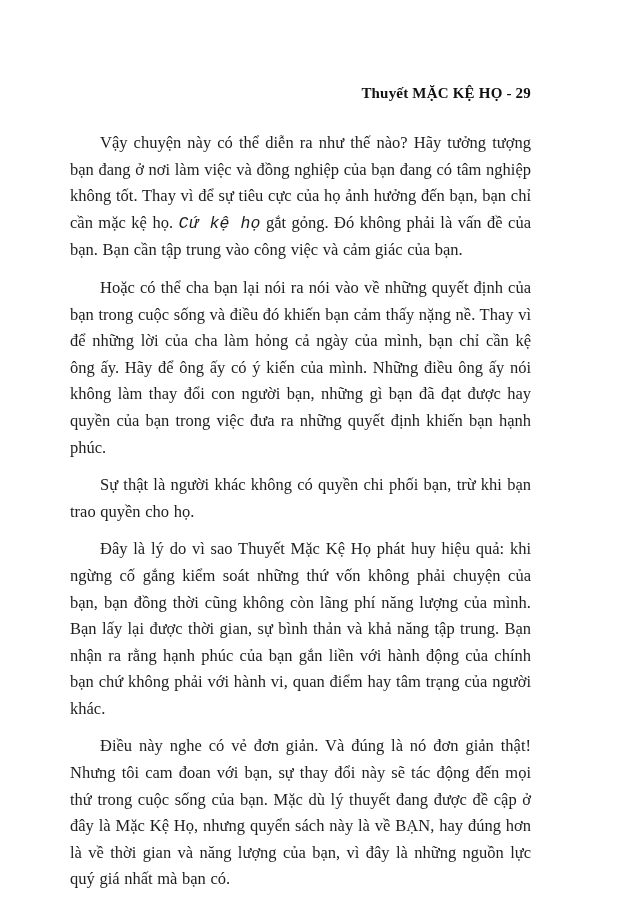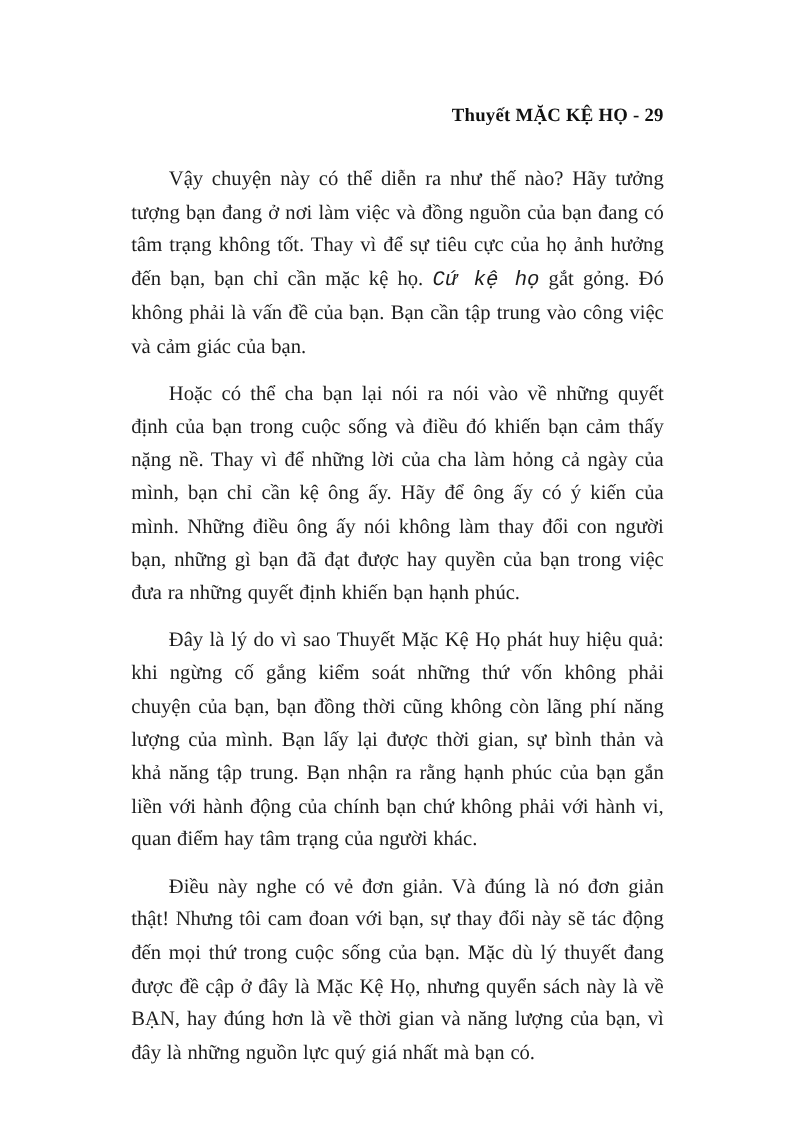--- a/index.html
+++ b/index.html
@@ -12,21 +12,21 @@
       height: 907px;
       background: #ffffff;
       font-family: "Liberation Serif", serif;
       color: #1d1d1d;
       overflow: hidden;
     }
     .page {
       box-sizing: border-box;
       width: 635px;
       height: 907px;
-      padding: 84px 104px 40px 105px;
+      padding: 84px 104px 40px 70px;
       background: #ffffff;
     }
     .running-header {
       text-align: right;
       font-weight: bold;
       font-size: 15px;
       line-height: 18px;
       margin: 0 0 28px 0;
       letter-spacing: 0.2px;
       color: #111111;
@@ -47,18 +47,19 @@
       font-family: Liberation Mono, monospace;
     }
   </style>
 </head>
 <body>
 
 <div class="page">
   <div class="running-header">Thuyết MẶC KỆ HỌ - 29</div>
 
   <div class="body-text">
-      <p><span>Vậy chuyện này có thể diễn ra như thế nào? Hãy tưởng tượng bạn đang ở nơi làm việc và đồng nguồn của bạn đang có tâm trạng không tốt. Thay vì để sự tiêu cực của họ ảnh hưởng đến bạn, bạn chỉ cần mặc kệ họ. </span><span class="italic">Cứ kệ họ</span><span> gắt gỏng. Đó không phải là vấn đề của bạn. Bạn cần tập trung vào công việc và cảm giác của bạn.</span></p>
+      <p><span>Vậy chuyện này có thể diễn ra như thế nào? Hãy tưởng tượng bạn đang ở nơi làm việc và đồng nghiệp của bạn đang có tâm nghiệp không tốt. Thay vì để sự tiêu cực của họ ảnh hưởng đến bạn, bạn chỉ cần mặc kệ họ. </span><span class="italic">Cứ kệ họ</span><span> gắt gỏng. Đó không phải là vấn đề của bạn. Bạn cần tập trung vào công việc và cảm giác của bạn.</span></p>
       <p><span>Hoặc có thể cha bạn lại nói ra nói vào về những quyết định của bạn trong cuộc sống và điều đó khiến bạn cảm thấy nặng nề. Thay vì để những lời của cha làm hỏng cả ngày của mình, bạn chỉ cần kệ ông ấy. Hãy để ông ấy có ý kiến của mình. Những điều ông ấy nói không làm thay đổi con người bạn, những gì bạn đã đạt được hay quyền của bạn trong việc đưa ra những quyết định khiến bạn hạnh phúc.</span></p>
+      <p><span>Sự thật là người khác không có quyền chi phối bạn, trừ khi bạn trao quyền cho họ.</span></p>
       <p><span>Đây là lý do vì sao Thuyết Mặc Kệ Họ phát huy hiệu quả: khi ngừng cố gắng kiểm soát những thứ vốn không phải chuyện của bạn, bạn đồng thời cũng không còn lãng phí năng lượng của mình. Bạn lấy lại được thời gian, sự bình thản và khả năng tập trung. Bạn nhận ra rằng hạnh phúc của bạn gắn liền với hành động của chính bạn chứ không phải với hành vi, quan điểm hay tâm trạng của người khác.</span></p>
       <p><span>Điều này nghe có vẻ đơn giản. Và đúng là nó đơn giản thật! Nhưng tôi cam đoan với bạn, sự thay đổi này sẽ tác động đến mọi thứ trong cuộc sống của bạn. Mặc dù lý thuyết đang được đề cập ở đây là Mặc Kệ Họ, nhưng quyển sách này là về BẠN, hay đúng hơn là về thời gian và năng lượng của bạn, vì đây là những nguồn lực quý giá nhất mà bạn có.</span></p>
     </div>
 </div>
 
 </body></html>

